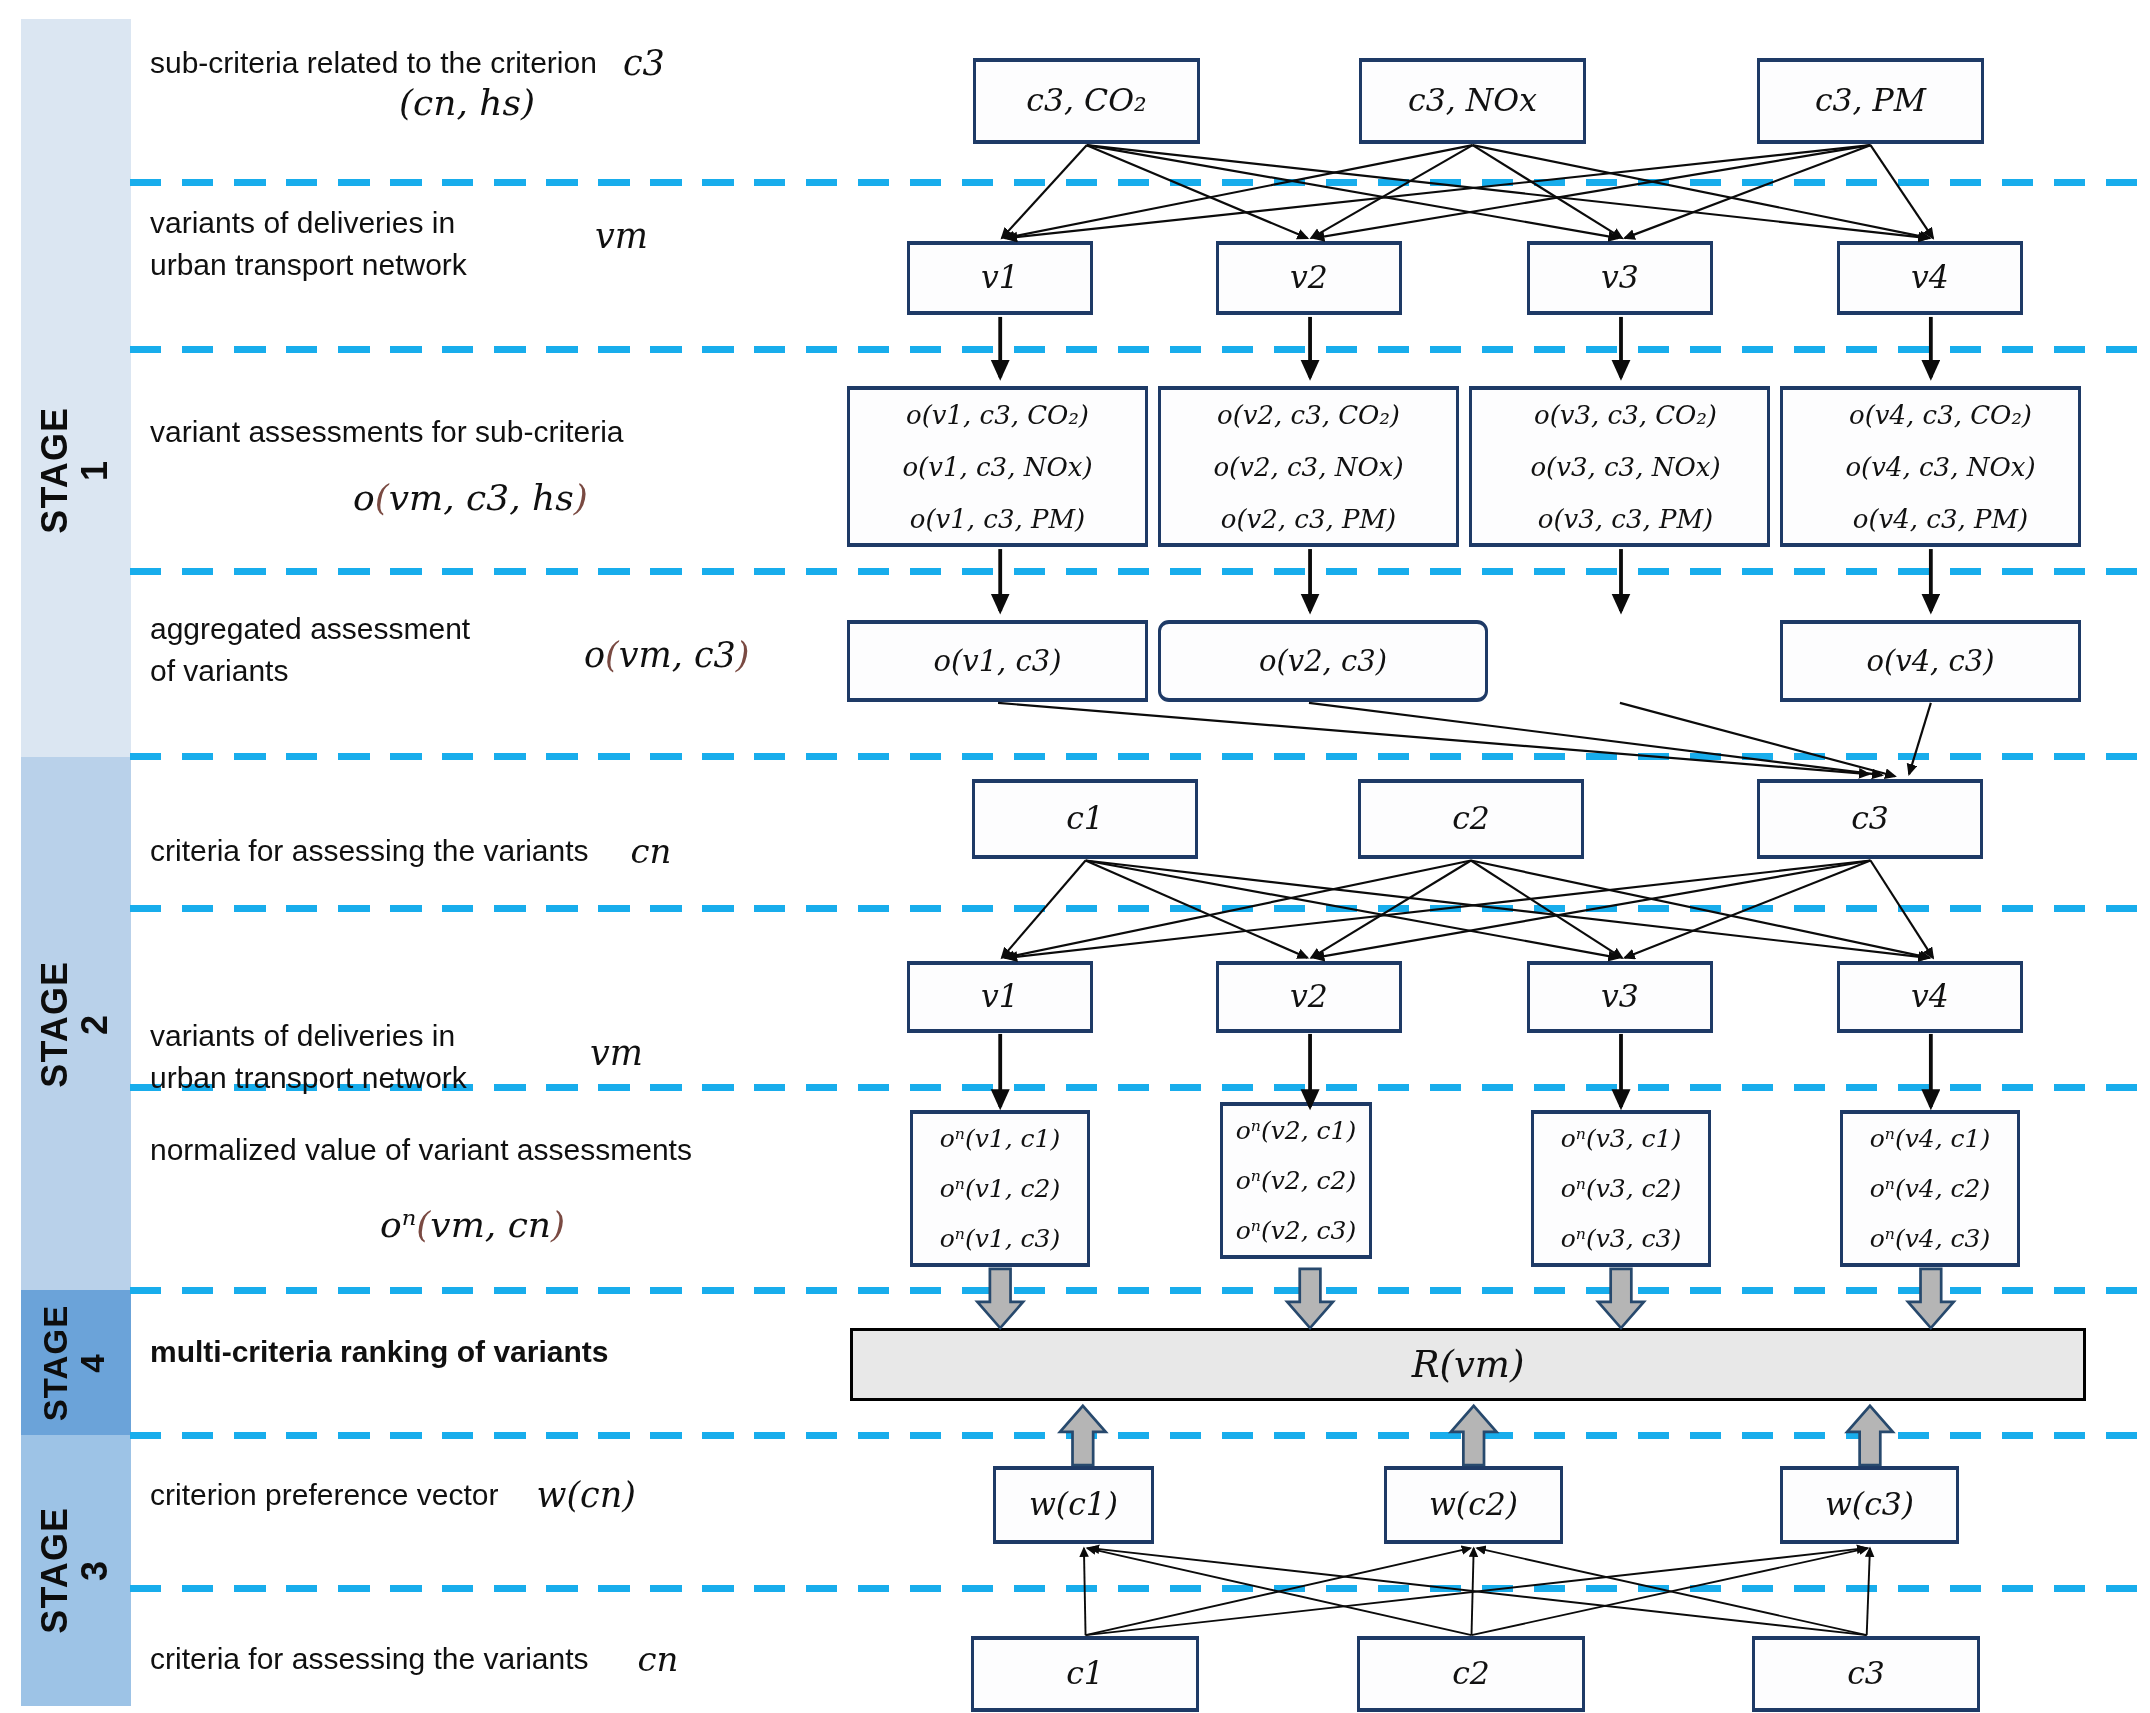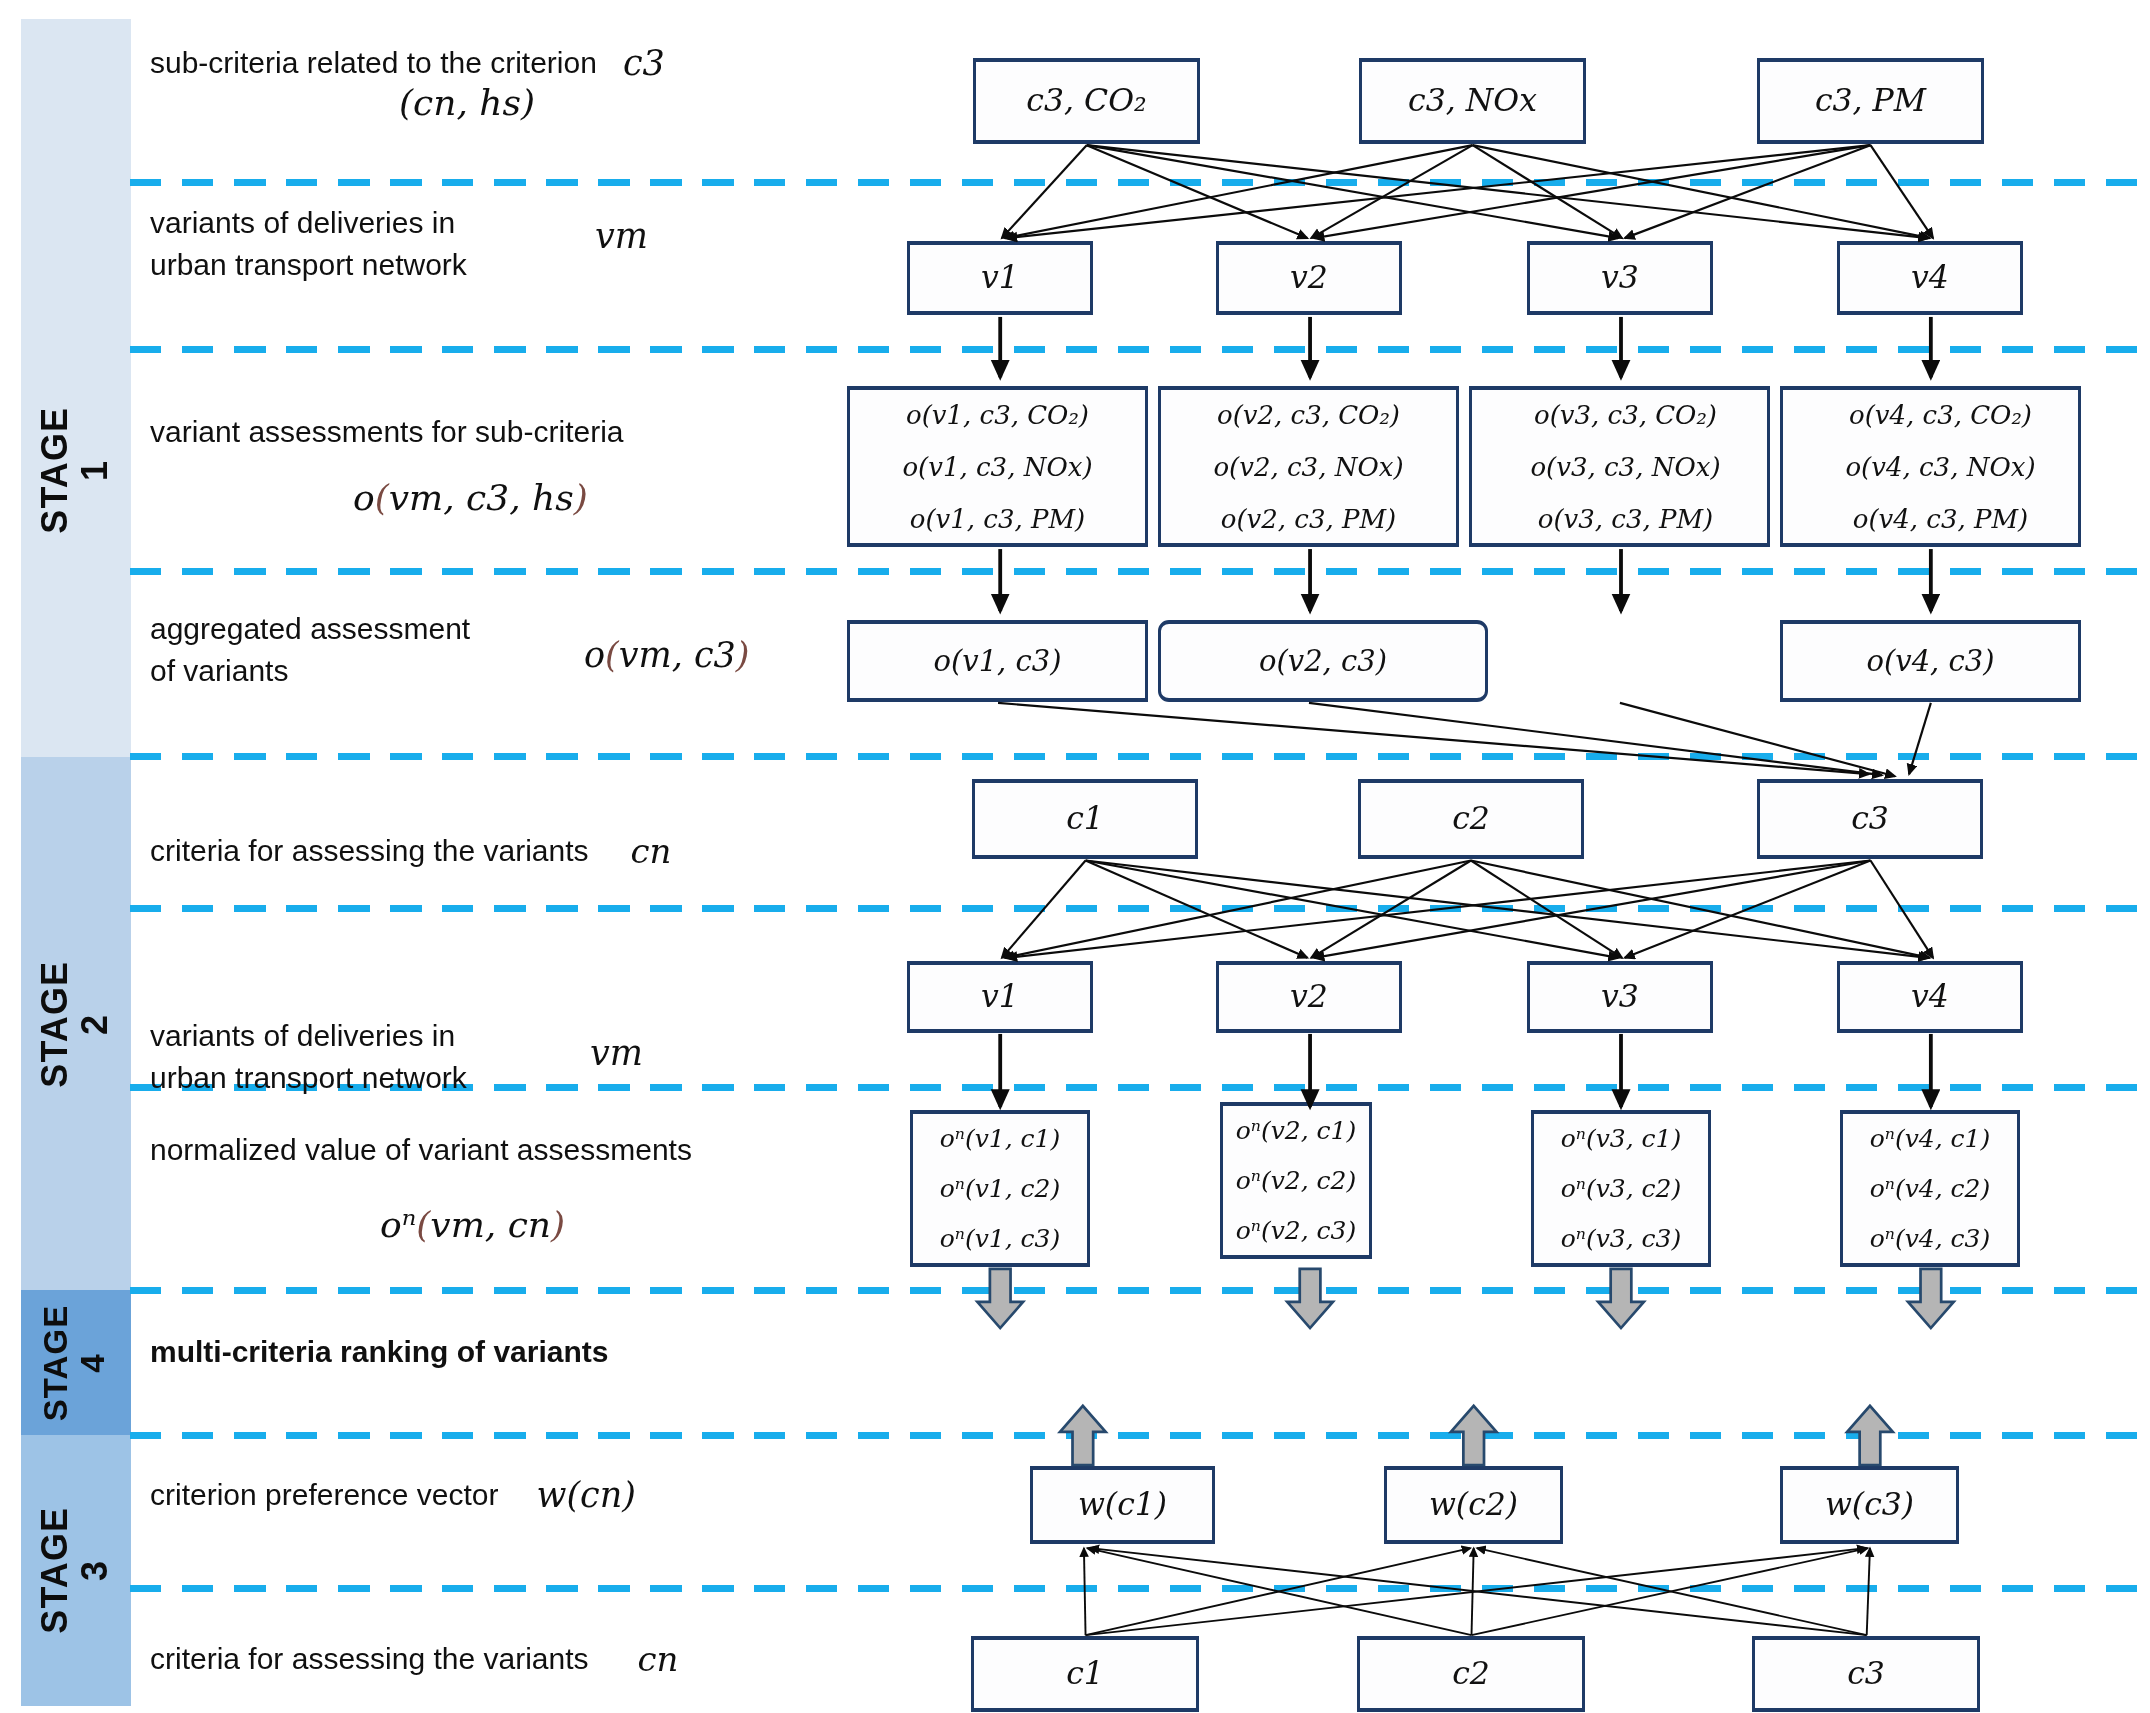--- a/index.html
+++ b/index.html
@@ -196,22 +196,25 @@
     <div class="t3" style="font-size:25px;line-height:50px;">oⁿ(v3, c1)</div>
     <div class="t3" style="font-size:25px;line-height:50px;">oⁿ(v3, c2)</div>
     <div class="t3" style="font-size:25px;line-height:50px;">oⁿ(v3, c3)</div>
   </div>
   <div class="bx" style="left:1840px;top:1110px;width:180px;height:157px;">
     <div class="t3" style="font-size:25px;line-height:50px;">oⁿ(v4, c1)</div>
     <div class="t3" style="font-size:25px;line-height:50px;">oⁿ(v4, c2)</div>
     <div class="t3" style="font-size:25px;line-height:50px;">oⁿ(v4, c3)</div>
   </div>
 
-
-  <div class="bx" style="left:993px;top:1466px;width:185px;height:78px;margin-left:37px;">
+  <div class="rank" style="left:850px;top:1328px;width:1236px;height:73px;">
+    <div class="t">R(vm)</div>
+  </div>
+
+  <div class="bx" style="left:993px;top:1466px;width:161px;height:78px;">
       <div class="t">w(c1)</div>
     </div>
   <div class="bx" style="left:1384px;top:1466px;width:179px;height:78px;">
       <div class="t">w(c2)</div>
     </div>
   <div class="bx" style="left:1780px;top:1466px;width:179px;height:78px;">
       <div class="t">w(c3)</div>
     </div>
 
   <div class="bx" style="left:971px;top:1636px;width:228px;height:76px;">

